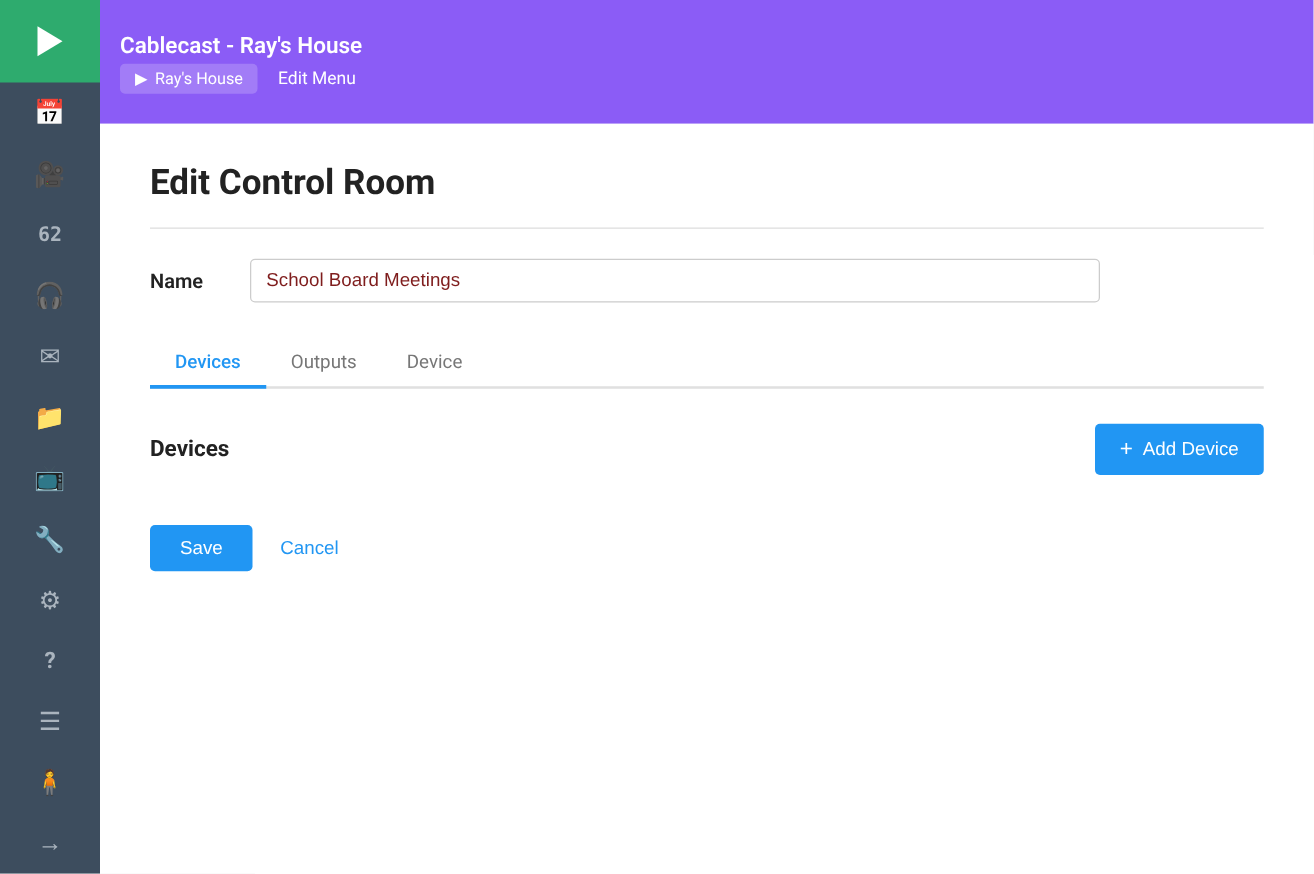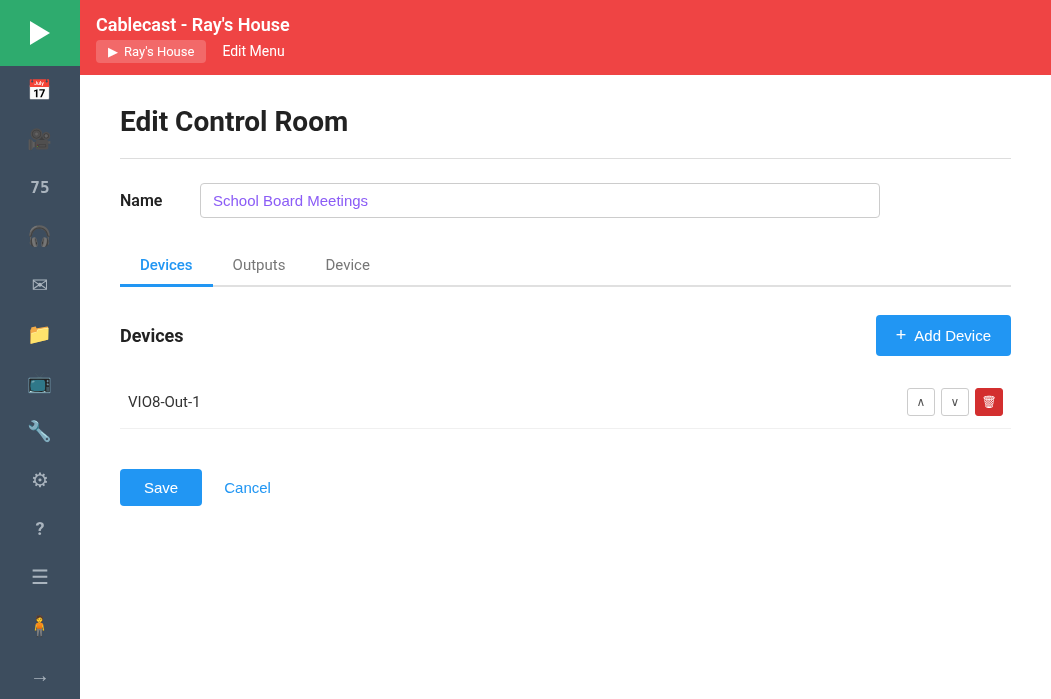--- a/index.html
+++ b/index.html
@@ -41,22 +41,22 @@
     
     .main {
       flex: 1;
       display: flex;
       flex-direction: column;
       overflow: hidden;
     }
 
     
     .topbar {
-      background: #ef4444;
-      padding: 4px 16px;
+      background: #8b5cf6;
+      padding: 16px 16px;
       display: flex;
       flex-direction: column;
       flex-shrink: 0;
     }
     .topbar-title {
       color: #fff;
       font-size: 18px;
       font-weight: 600;
       padding: 10px 0 4px 0;
     }
@@ -118,21 +118,21 @@
       width: 80px;
       flex-shrink: 0;
     }
     .field-input {
       flex: 1;
       max-width: 680px;
       border: 1px solid #ccc;
       border-radius: 4px;
       padding: 8px 12px;
       font-size: 15px;
-      color: #8b5cf6;
+      color: #7f1d1d;
       outline: none;
     }
 
     
     .tabs {
       display: flex;
       border-bottom: 2px solid #e0e0e0;
       margin-bottom: 28px;
     }
     .tab {
@@ -244,21 +244,21 @@
       <polygon points="8,6 28,18 8,30" fill="white"></polygon>
     </svg>
   </div>
   <div class="sidebar-item">
     <span>📅</span>
   </div>
   <div class="sidebar-item">
     <span>🎥</span>
   </div>
   <div class="sidebar-item">
-    <span style="font-size:16px; font-weight:700; font-family:monospace; color:#aab4be;">75</span>
+    <span style="font-size:16px; font-weight:700; font-family:monospace; color:#aab4be;">62</span>
   </div>
   <div class="sidebar-item">
     <span>🎧</span>
   </div>
   <div class="sidebar-item">
     <span>✉</span>
   </div>
   <div class="sidebar-item">
     <span>📁</span>
   </div>
@@ -322,35 +322,19 @@
     </div>
 
     <div class="section-header">
       <span class="section-title">Devices</span>
       <button class="add-device-btn">
         <span style="font-size:18px; font-weight:300;">+</span>
         <span>Add Device</span>
       </button>
     </div>
 
-    <div>
-      <div class="device-item">
-        <span class="device-name">VIO8-Out-1</span>
-        <div class="device-actions">
-          <button class="action-btn" title="Move up">
-            <span>∧</span>
-          </button>
-          <button class="action-btn" title="Move down">
-            <span>∨</span>
-          </button>
-          <button class="action-btn delete" title="Delete">
-            <span>🗑</span>
-          </button>
-        </div>
-      </div>
-    </div>
 
     <div class="form-actions">
       <button class="save-btn">Save</button>
       <button class="cancel-btn">Cancel</button>
     </div>
   </div>
 </div>
 
 </body></html>

